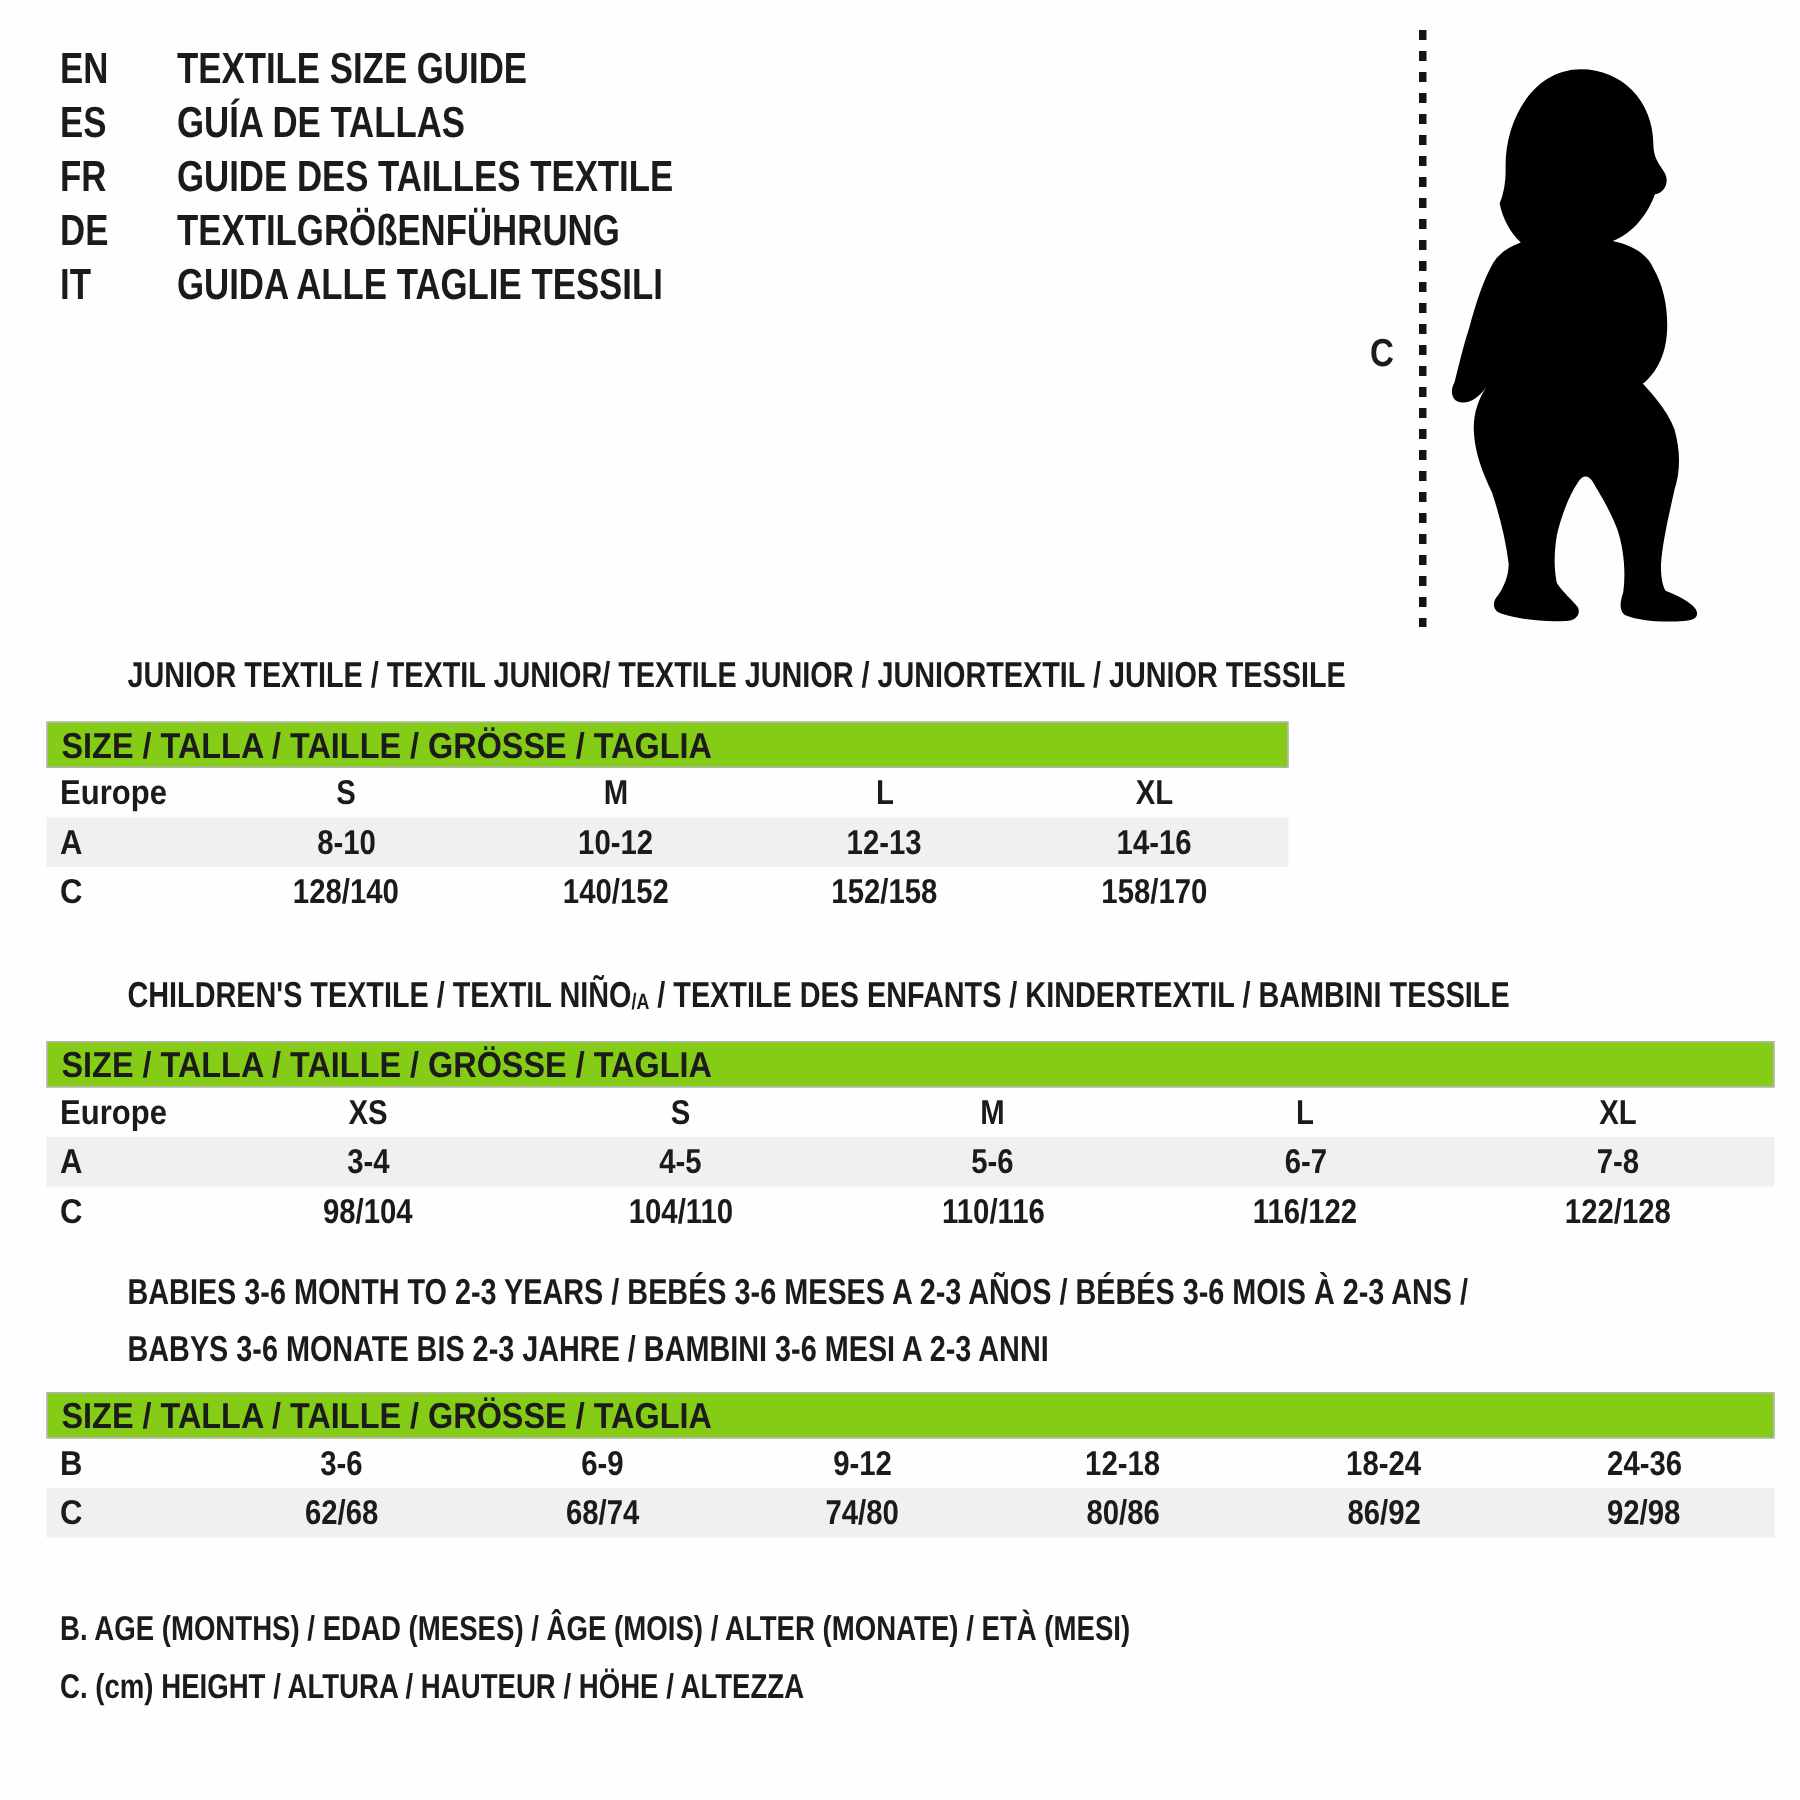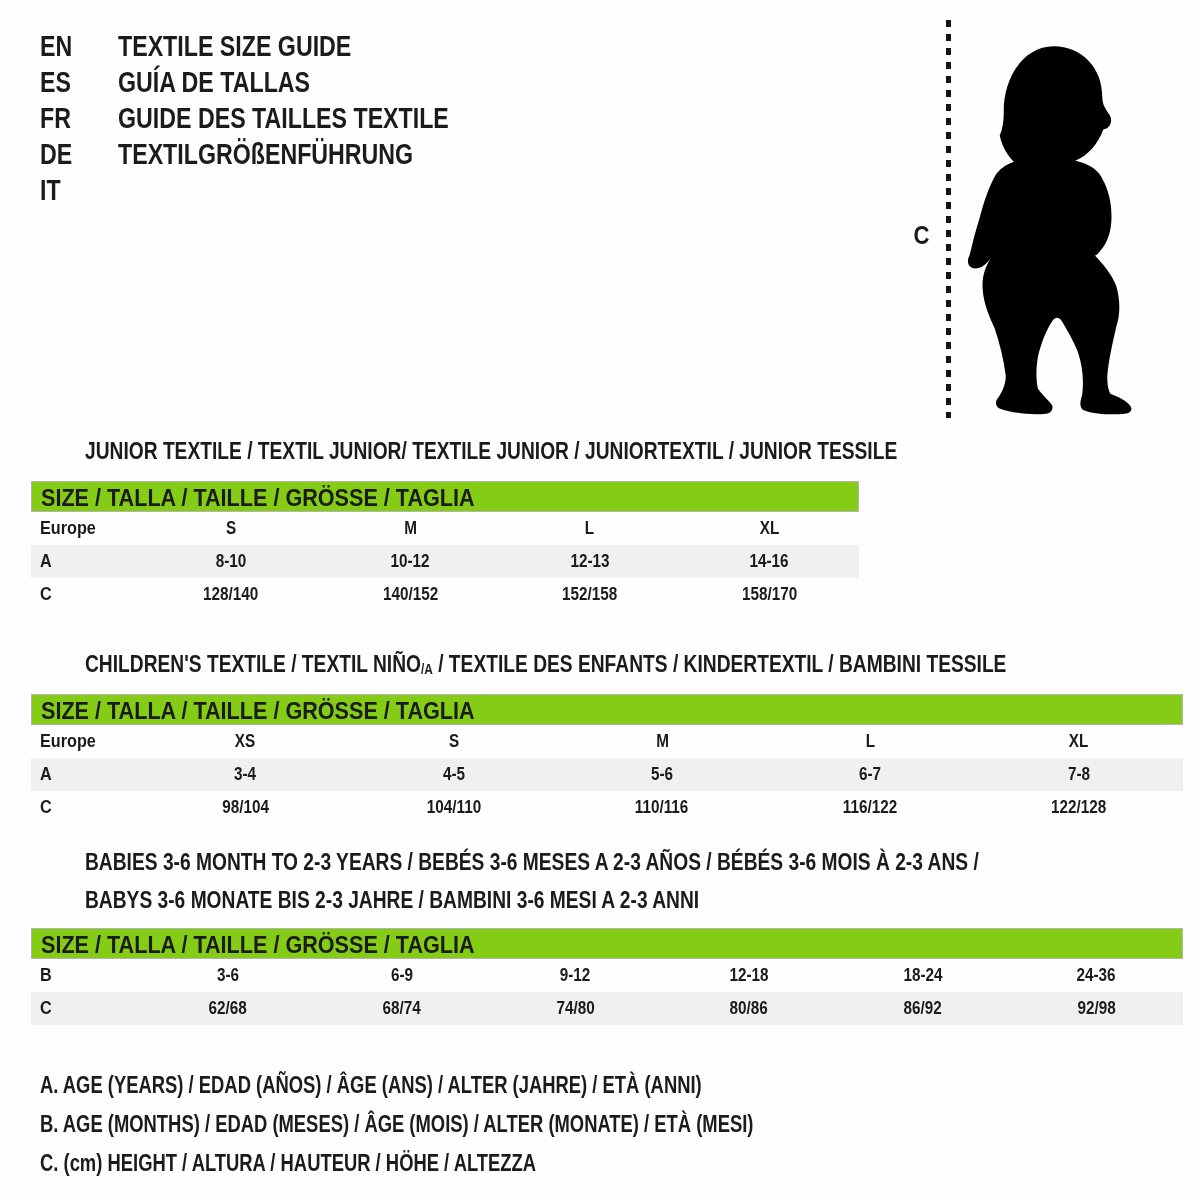--- a/index.html
+++ b/index.html
@@ -35,21 +35,21 @@
   .sec-title{position:absolute;left:40px;font-size:24px;font-weight:bold;line-height:38px;margin-left:45px;}
   .sub-a{font-size:0.62em;vertical-align:-0.12em;}
 
   
   .size-table{position:absolute;left:31px;}
   .t-head{
     height:31px;line-height:31px;
     background:#84cc16;border:1px solid #b3b3b3;box-sizing:border-box;
     padding-left:9px;font-size:24px;font-weight:bold;
   }
-  .t-row{display:flex;height:33px;align-items:center;font-size:18px;font-weight:bold;}
+  .t-row{display:flex;height:33px;align-items:center;font-size:23px;font-weight:bold;}
   .t-row.shade{background:#f0f0f0;}
   .t-label{flex:0 0 110px;width:110px;padding-left:9px;box-sizing:border-box;}
   .t-cell{flex:1;text-align:center;}
 
   
   .legend{position:absolute;left:40px;top:1066px;}
   .legend-line{height:39px;line-height:39px;font-size:23px;font-weight:bold;}
 </style>
 </head>
 <body>
@@ -68,20 +68,21 @@
     <div class="lang-row">
       <span class="lang-code"><span class="xs">FR</span></span>
       <span class="lang-label"><span class="xs">GUIDE DES TAILLES TEXTILE</span></span>
     </div>
     <div class="lang-row">
       <span class="lang-code"><span class="xs">DE</span></span>
       <span class="lang-label"><span class="xs">TEXTILGRÖßENFÜHRUNG</span></span>
     </div>
     <div class="lang-row">
       <span class="lang-code"><span class="xs">IT</span></span>
+      <span class="lang-label"><span class="xs">GUIDA ALLE TAGLIE TESSILI</span></span>
     </div>
   </div>
 
   <span class="measure-label"><span class="xc">C</span></span>
   <div class="dash-line"></div>
   <svg class="toddler" viewBox="0 0 182 402" xmlns="http://www.w3.org/2000/svg" aria-hidden="true">
     <path fill="#000000" d="
       M95,30
       C122,30 143,51 143,80
       C143,88 146,92 150,98
@@ -201,18 +202,17 @@
       <span class="t-cell"><span class="xc">62/68</span></span>
       <span class="t-cell"><span class="xc">68/74</span></span>
       <span class="t-cell"><span class="xc">74/80</span></span>
       <span class="t-cell"><span class="xc">80/86</span></span>
       <span class="t-cell"><span class="xc">86/92</span></span>
       <span class="t-cell"><span class="xc">92/98</span></span>
     </div>
   </div>
 
   <div class="legend">
-    <div class="legend-line"><span class="xs">A. AGE (YEARS) / EDAD (AÑOS) / ÂGE (ANS) / ALTER (JAHRE) / ETÀ (ANNI)</span></div>
     <div class="legend-line"><span class="xs">B. AGE (MONTHS) / EDAD (MESES) / ÂGE (MOIS) / ALTER (MONATE) / ETÀ (MESI)</span></div>
     <div class="legend-line"><span class="xs">C. (cm) HEIGHT / ALTURA / HAUTEUR / HÖHE / ALTEZZA</span></div>
   </div>
 
 </div>
 
 </body></html>

